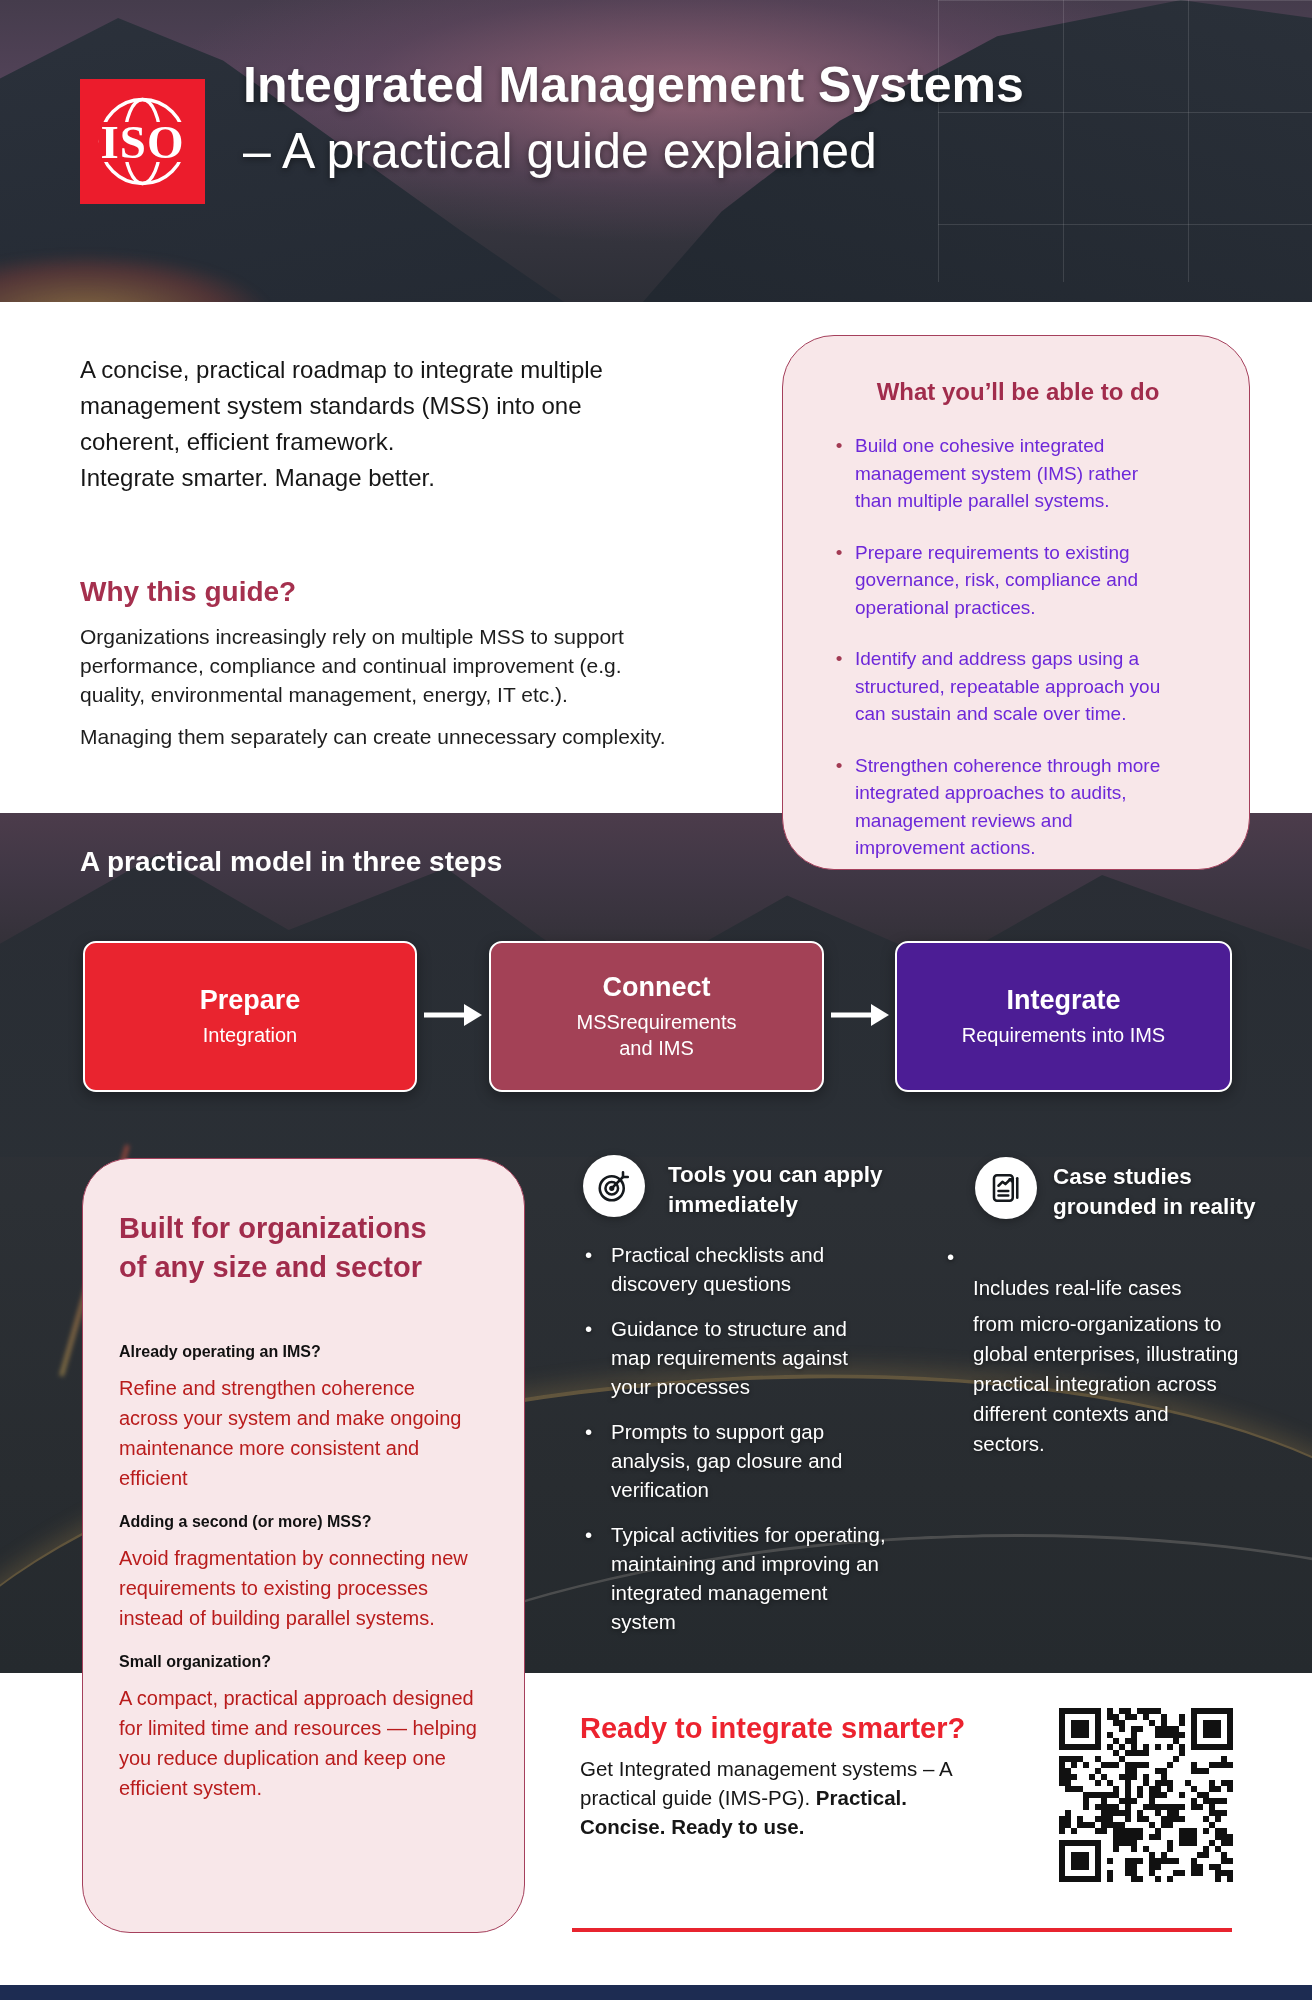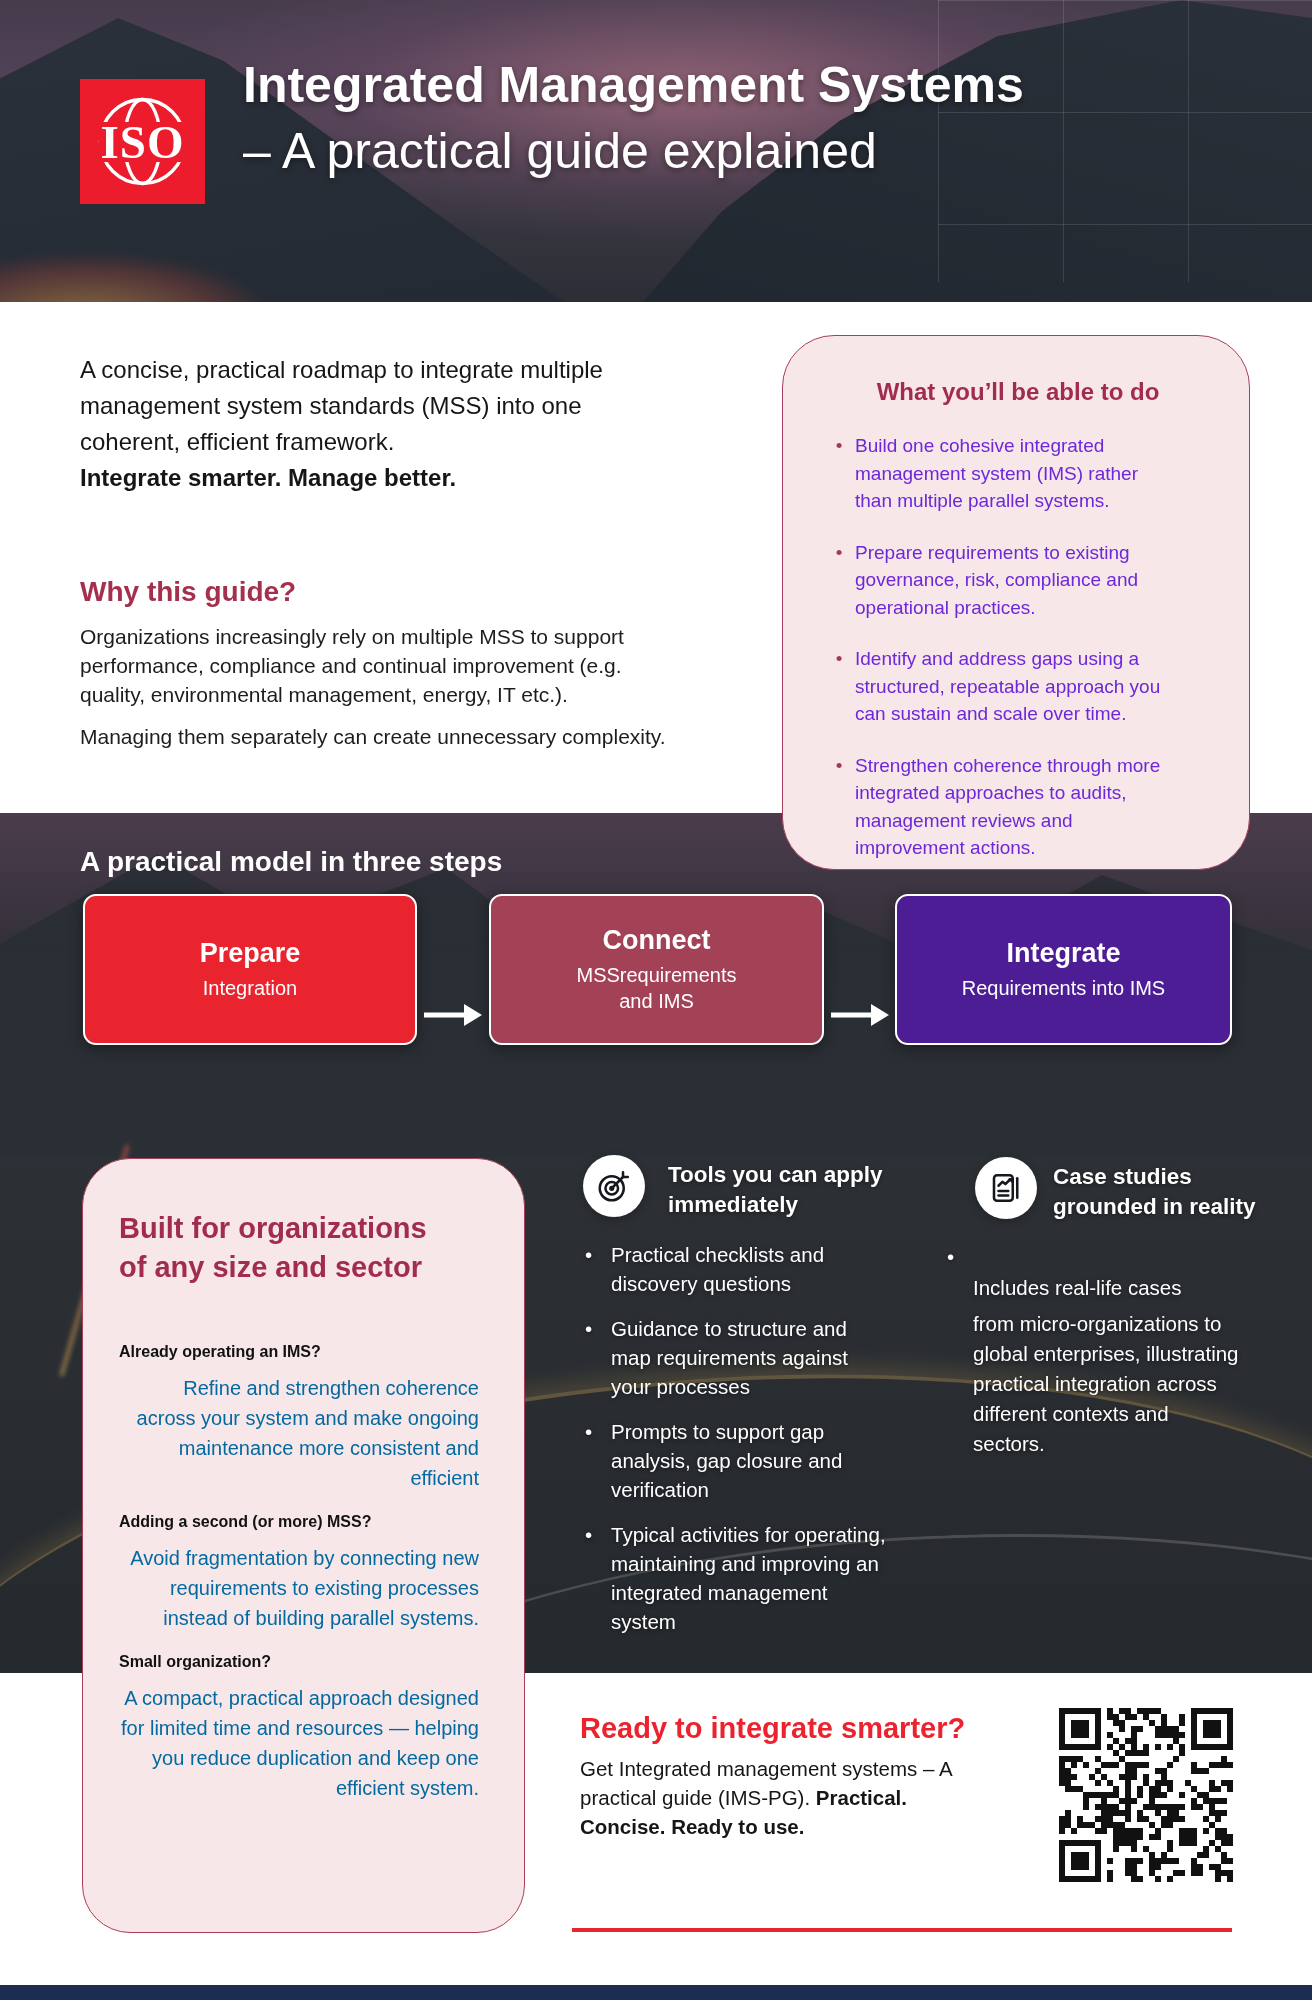--- a/index.html
+++ b/index.html
@@ -27,21 +27,21 @@
     display:flex;align-items:center;justify-content:center;}
   .iso-logo svg{position:absolute;left:10px;top:10px;}
   .iso-text{position:relative;z-index:2;font-family:"Liberation Serif","DejaVu Serif",serif;
     font-weight:700;font-size:47px;color:#fff;letter-spacing:1px;background:#EC1C2C;padding:0 2px;line-height:40px;}
   .hero-title{position:absolute;left:243px;top:52px;margin:0;color:#fff;font-size:50px;line-height:66px;
     white-space:nowrap;text-shadow:0 2px 6px rgba(0,0,0,.45);font-weight:700;}
   .hero-title .t2{font-weight:450;}
 
   
   .intro-lead{position:absolute;left:80px;top:352px;width:590px;font-size:24px;line-height:36px;color:#161616;}
-  .intro-tagline{font-weight:700;}
+  .intro-tagline{font-weight:400;}
   .why-heading{position:absolute;left:80px;top:576px;font-size:28px;font-weight:700;color:#A5304E;margin:0;}
   .why-para1{position:absolute;left:80px;top:622px;width:580px;font-size:21px;line-height:29px;color:#1d1d1d;}
   .why-para2{position:absolute;left:80px;top:722px;width:600px;font-size:21px;line-height:29px;color:#1d1d1d;}
 
   
   .benefits-box{position:absolute;left:782px;top:335px;width:468px;height:535px;z-index:6;
     background:#F8E7E9;border:1.5px solid #A5405C;border-radius:52px;box-sizing:border-box;padding:30px 36px 0 40px;}
   .benefits-heading{margin:12px 0 26px 0;text-align:center;font-size:24px;font-weight:700;color:#A12C4C;}
   .blist{display:flex;flex-direction:column;gap:24px;}
   .bitem{display:flex;}
@@ -55,38 +55,38 @@
     background:linear-gradient(180deg,#272c33 0%,#2a2f35 100%);
     clip-path:polygon(0 100%,0 38%,12% 12%,22% 34%,34% 16%,47% 52%,60% 24%,72% 44%,84% 18%,100% 40%,100% 100%);opacity:.9;}
   .arc1{position:absolute;left:-8%;top:66%;width:120%;height:70%;border-radius:50%;
     border-top:4px solid rgba(228,180,90,.30);box-shadow:0 -8px 22px rgba(228,180,90,.18);transform:rotate(-5deg);}
   .arc2{position:absolute;left:18%;top:84%;width:110%;height:60%;border-radius:50%;
     border-top:3px solid rgba(210,200,190,.22);transform:rotate(-2deg);}
   .trail-left{position:absolute;left:7%;top:38%;width:5px;height:28%;border-radius:4px;
     background:linear-gradient(180deg,rgba(236,86,66,.45),rgba(244,196,92,.4));filter:blur(2px);transform:rotate(16deg);}
   .model-heading{position:absolute;left:80px;top:846px;z-index:5;margin:0;color:#fff;font-size:28px;font-weight:700;}
 
-  .step{position:absolute;top:894px;height:151px;z-index:5;border:2.5px solid #fff;border-radius:13px;
+  .step{position:absolute;top:941px;height:151px;z-index:5;border:2.5px solid #fff;border-radius:13px;
     box-sizing:border-box;display:flex;flex-direction:column;align-items:center;justify-content:center;gap:7px;
     color:#fff;text-align:center;box-shadow:0 4px 14px rgba(0,0,0,.35);}
   .step .stitle{font-size:27px;font-weight:700;line-height:30px;}
   .step .ssub{font-size:20px;line-height:26px;max-width:210px;}
   .step-prepare{left:83px;width:334px;background:#E9242F;}
   .step-connect{left:489px;width:335px;background:#A34156;}
   .step-connect .ssub{max-width:185px;}
   .step-integrate{left:895px;width:337px;background:#4c1d95;}
   .arrow{position:absolute;top:1002px;z-index:5;width:62px;height:26px;}
   .arrow.a1{left:422px;} .arrow.a2{left:829px;}
 
   
   .org-box{position:absolute;left:82px;top:1158px;width:443px;height:775px;z-index:6;
     background:#F8E7E9;border:1.5px solid #A5405C;border-radius:48px;box-sizing:border-box;padding:50px 40px 0 36px;}
   .org-heading{margin:0 0 56px 0;font-size:29px;line-height:39px;font-weight:700;color:#A12C4C;}
   .qa-q{margin:0 0 12px 0;font-size:16px;font-weight:700;color:#111;}
-  .qa-a{margin:0 16px 20px 0;width:360px;font-size:20px;line-height:30px;color:#0369a1;text-align:right;}
+  .qa-a{margin:0 16px 20px 0;width:360px;font-size:20px;line-height:30px;color:#b91c1c;}
 
   
   .icon-circle{position:absolute;z-index:5;width:62px;height:62px;border-radius:50%;background:#fff;
     display:flex;align-items:center;justify-content:center;box-shadow:0 2px 8px rgba(0,0,0,.3);}
   .tools-icon{left:583px;top:1155px;}
   .cases-icon{left:975px;top:1157px;}
   .col-heading{position:absolute;z-index:5;margin:0;color:#fff;font-size:22.5px;line-height:30px;font-weight:700;
     text-shadow:0 1px 4px rgba(0,0,0,.5);}
   .tools-heading{left:668px;top:1160px;width:240px;}
   .cases-heading{left:1053px;top:1162px;width:205px;}

